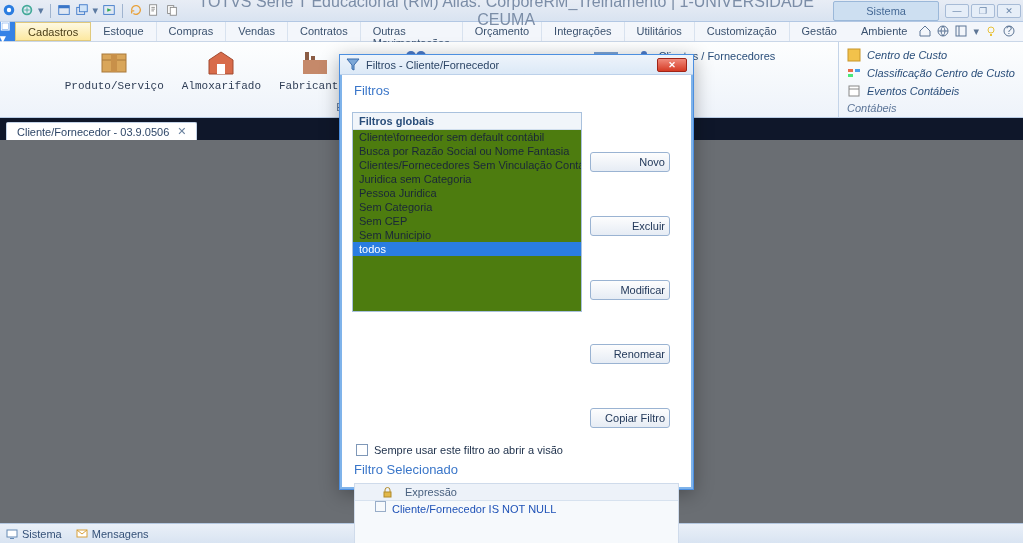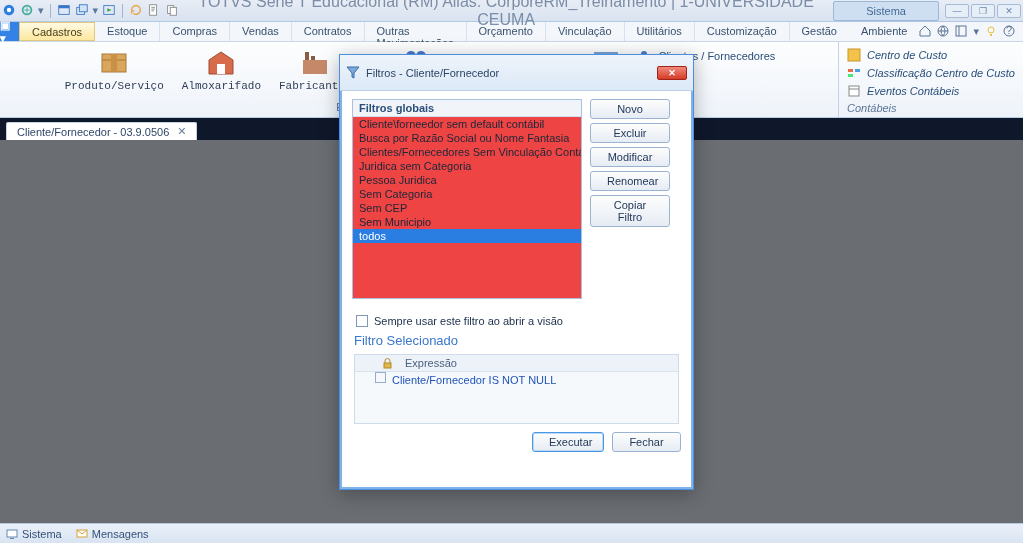--- a/index.html
+++ b/index.html
@@ -33,32 +33,32 @@
 .rib-group-label2{color:#5b7497;margin-top:2px;}
 .small-rib{display:flex;align-items:center;gap:4px;padding:2px;color:#2a4e7a;}
 .small-rib svg{width:16px;height:16px;}
 .tab-strip{height:22px;background:#0f172a;display:flex;align-items:flex-end;padding-left:6px;}
 .doc-tab{background:#fff;border:1px solid #c3d2e6;border-bottom:none;padding:2px 10px;display:flex;align-items:center;gap:8px;color:#2f4768;border-radius:2px 2px 0 0;}
 .doc-tab .x{color:#6a829f;cursor:default;}
 .workspace{height:calc(100% - 22px - 20px - 76px - 22px - 20px);background:#6a6e73;position:relative;}
 .statusbar{height:20px;background:linear-gradient(#eaf0f8,#d9e4f2);display:flex;align-items:center;padding:0 6px;gap:14px;border-top:1px solid #b4c8e1;color:#355178;}
 .statusbar .stat{display:flex;align-items:center;gap:4px;}
 .dialog{position:absolute;left:339px;top:54px;width:355px;height:436px;background:#fff;border:1px solid #4c8fe0;box-shadow:0 0 0 2px #7fb3ea inset,0 4px 18px rgba(0,0,0,.3);}
-.dlg-title{height:36px;background:linear-gradient(#eef4fb,#dce9f7);display:flex;align-items:center;padding:0 6px;gap:6px;border-bottom:1px solid #bcd1ea;}
+.dlg-title{height:20px;background:linear-gradient(#eef4fb,#dce9f7);display:flex;align-items:center;padding:0 6px;gap:6px;border-bottom:1px solid #bcd1ea;}
 .dlg-title .icon svg{width:14px;height:14px;}
 .dlg-title .txt{color:#2c4566;flex:1;}
 .dlg-close{width:30px;height:14px;background:linear-gradient(#f08a7b,#d53b25);border:1px solid #a02418;border-radius:2px;display:flex;align-items:center;justify-content:center;color:#fff;font-weight:bold;font-size:9px;cursor:default;}
 .dlg-body{padding:8px 12px;display:flex;gap:8px;}
 .dlg-h{color:#3a76c9;font-size:13px;margin:2px 0 6px 0;}
-.filt-list{border:1px solid #a9c1dd;width:230px;height:200px;overflow:auto;background:#ef4444;}
+.filt-list{border:1px solid #a9c1dd;width:230px;height:200px;overflow:auto;background:#4d7c0f;}
 .filt-hdr{background:#f1f5fa;border-bottom:1px solid #d2dfee;color:#2a4e7a;font-weight:bold;padding:2px 6px;}
 .filt-item{padding:1px 6px;color:#1a2739;cursor:default;white-space:nowrap;}
 .filt-item.sel{background:#2a7de1;color:#fff;}
 .side-btns{display:flex;flex-direction:column;gap:4px;width:80px;}
-.btn{background:linear-gradient(#fdfdfd,#e6ecf4);border:1px solid #9ab3d2;border-radius:3px;padding:3px 16px;text-align:center;color:#23395a;cursor:default;}
+.btn{background:linear-gradient(#fdfdfd,#e6ecf4);border:1px solid #9ab3d2;border-radius:3px;padding:3px 4px;text-align:right;color:#23395a;cursor:default;margin-top:40px;}
 .btn.primary{border:1px solid #4b96e6;box-shadow:0 0 0 1px #bcd9f6 inset;}
 .chk-row{display:flex;align-items:center;gap:6px;margin:8px 2px 0 2px;color:#22344e;}
 .chk{width:12px;height:12px;border:1px solid #7f98b8;background:#fff;}
 .sel-box{border:1px solid #cfdbeb;background:#f6f9fc;margin:4px 0 0 0;height:70px;}
 .sel-hdr{display:flex;background:#edf2f9;border-bottom:1px solid #d7e2ef;}
 .sel-hdr .c{padding:2px 6px;color:#4a617f;}
 .sel-hdr .c1{width:20px;}
 .sel-hdr .c2{width:24px;display:flex;align-items:center;justify-content:center;}
 .sel-row{display:flex;align-items:flex-start;}
 .sel-row .c{padding:2px 6px;}
@@ -122,21 +122,21 @@
   <div class="mb-app">
       <span>▣ ▾</span>
     </div>
   <div class="mb-item active">Cadastros</div>
   <div class="mb-item">Estoque</div>
   <div class="mb-item">Compras</div>
   <div class="mb-item">Vendas</div>
   <div class="mb-item">Contratos</div>
   <div class="mb-item">Outras Movimentações</div>
   <div class="mb-item">Orçamento</div>
-  <div class="mb-item">Vinculação</div>
+  <div class="mb-item">Integrações</div>
   <div class="mb-item">Utilitários</div>
   <div class="mb-item">Customização</div>
   <div class="mb-gap"></div>
   <div class="mb-item" style="border:none">Gestão</div>
   <div class="mb-item" style="border:none">Ambiente</div>
   <div class="mb-right">
     <span><svg viewBox="0 0 12 12">
           <path d="M1 6l5-5 5 5v5H1z" fill="none" stroke="#5d7595"></path>
         </svg></span>
     <span><svg viewBox="0 0 12 12">
@@ -292,20 +292,23 @@
     </div>
 </div>
 
 <div class="dialog">
   <div class="dlg-title">
     <span class="icon"><svg viewBox="0 0 14 14">
           <path d="M1 2h12L8 8v5l-2-1V8z" fill="#7da8d8" stroke="#3a6cab"></path>
         </svg></span>
     <span class="txt">Filtros - Cliente/Fornecedor</span>
     <div class="dlg-close">✕</div>
+  </div>
+  <div style="padding:6px 14px 0 14px;">
+    <div class="dlg-h">Filtros</div>
   </div>
   <div class="dlg-body">
     <div class="filt-list">
       <div class="filt-hdr">Filtros globais</div>
       <div id="filter-items">
           <div class="filt-item">Cliente\forneedor sem default contábil</div>
           <div class="filt-item">Busca por Razão Social ou Nome Fantasia</div>
           <div class="filt-item">Clientes/Fornecedores Sem Vinculação Contábil</div>
           <div class="filt-item">Juridica sem Categoria</div>
           <div class="filt-item">Pessoa Juridica</div>

